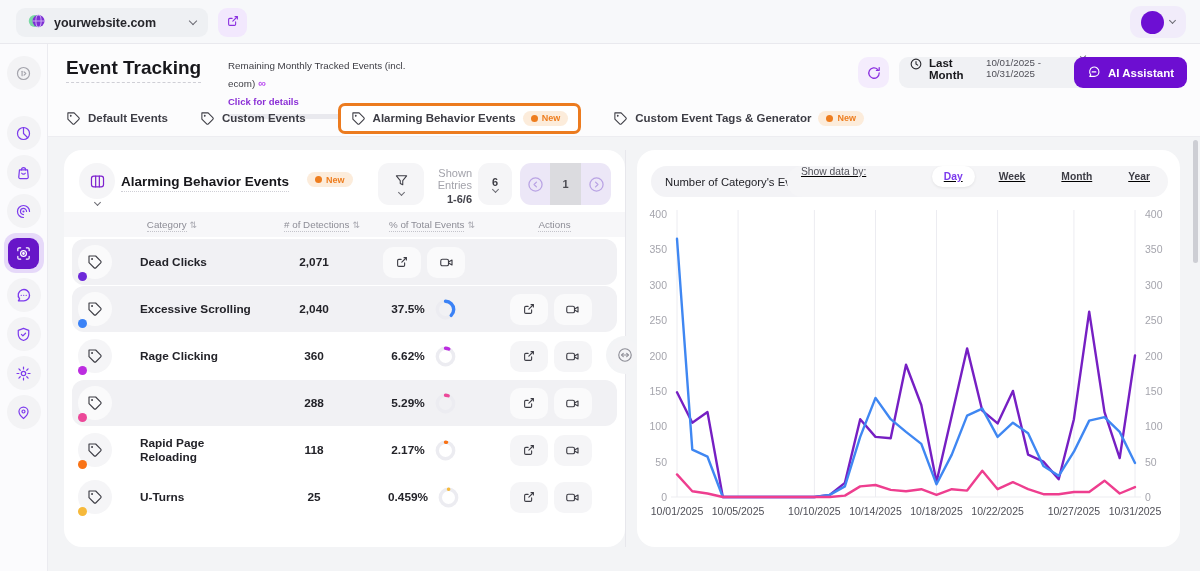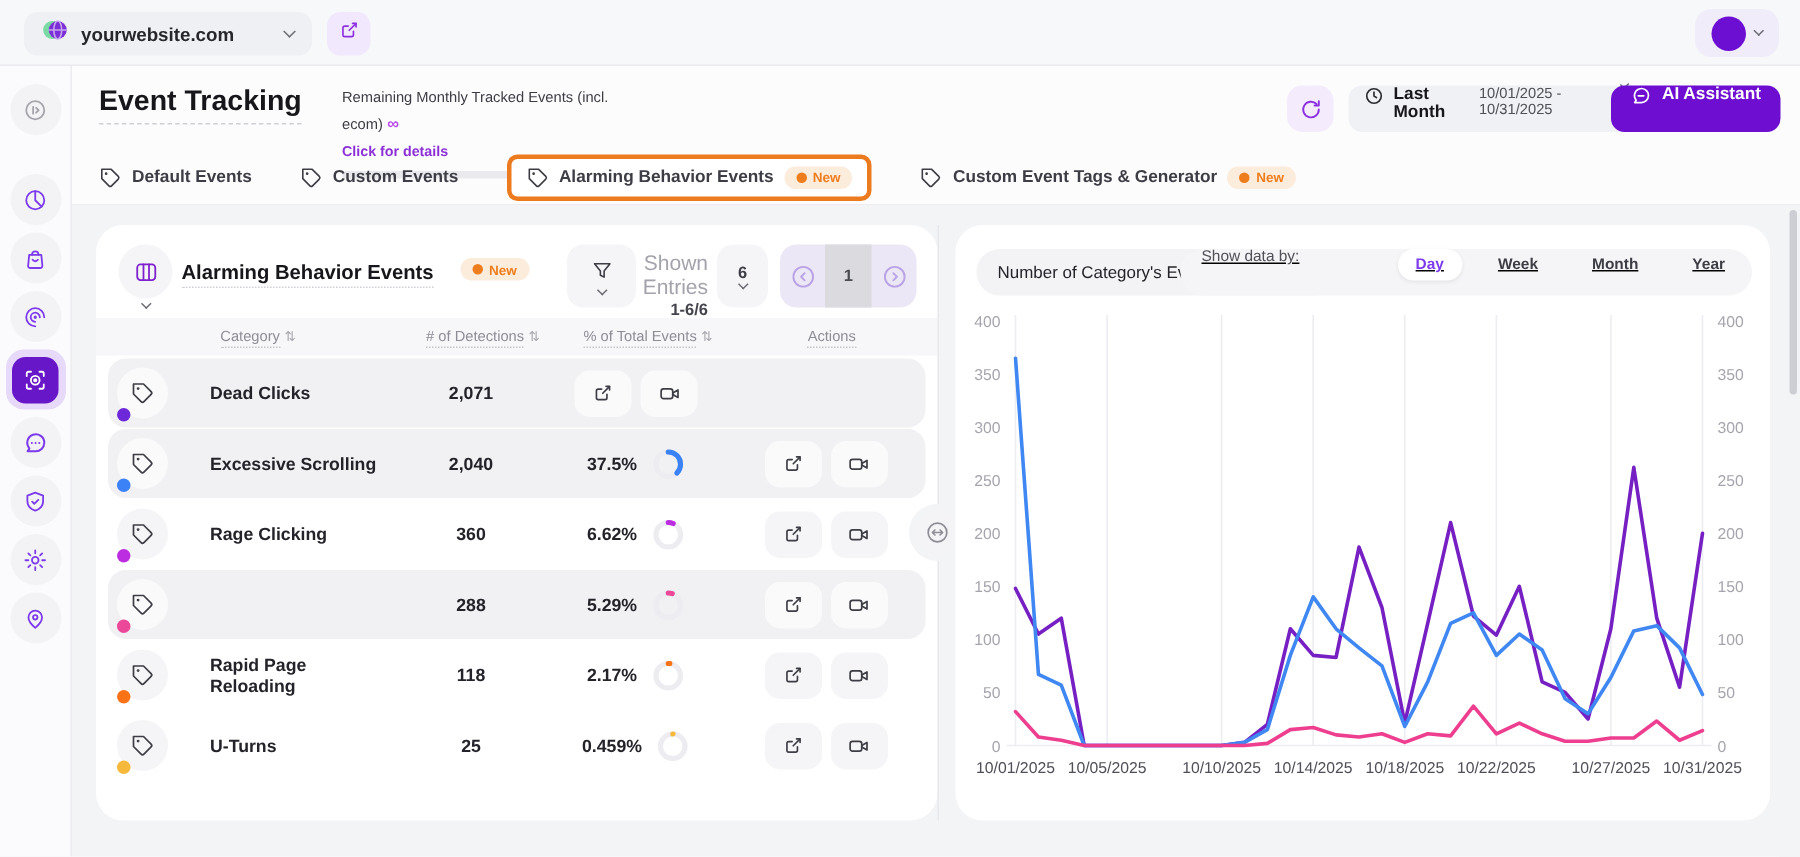--- a/index.html
+++ b/index.html
@@ -29,21 +29,21 @@
   .page-title { position:absolute; left:18px; top:13px; font-size:19px; font-weight:700; color:#17171b; border-bottom:1.5px dashed #cfcfd6; padding-bottom:3px; }
   .remaining { position:absolute; left:180px; top:11px; width:190px; }
   .remaining .lbl { font-size:9.8px; font-weight:400; color:#3c3c43; line-height:1.2; }
   .remaining .inf { color:#b94af0; font-size:11px; font-weight:700; margin-left:3px; }
   .remaining .link { font-size:9.5px; font-weight:700; color:#8b2fd6; cursor:pointer; display:inline-block; margin-top:2px; }
   .remaining .bar { margin-top:5px; width:168px; height:5px; border-radius:3px; background:#e9e9ee; }
   .refresh-btn { position:absolute; left:810px; top:13px; width:31px; height:31px; border-radius:10px; background:#f4ecfd; color:#8b30e0; display:flex; align-items:center; justify-content:center; cursor:pointer; }
   .date-pill { position:absolute; left:851px; top:13px; width:196px; height:31px; border-radius:9px; background:#f0f1f4; display:flex; align-items:flex-start; gap:6px; padding:0 10px; cursor:pointer; color:#2a2a30; }
   .date-pill .period { font-size:11.5px; font-weight:700; color:#17171b; }
   .date-pill .range { font-size:9.8px; color:#4f4f57; }
-  .ai-btn { position:absolute; right:13px; top:13px; height:31px; border-radius:9px; background:#6d0ed1; color:#fff; display:flex; gap:7px; padding:0 13px; font-size:11.5px; font-weight:700; cursor:pointer; }
+  .ai-btn { position:absolute; right:13px; top:13px; height:31px; border-radius:9px; background:#6d0ed1; color:#fff; display:flex; align-items:center; gap:7px; padding:0 13px; font-size:11.5px; font-weight:700; cursor:pointer; }
 
   
   .tabs { position:absolute; left:0; top:56px; width:1152px; height:37px; display:flex; align-items:center; padding-left:18px; gap:32px; border-bottom:1px solid #ededf1; }
   .tab { display:flex; align-items:center; gap:7px; font-size:11.5px; font-weight:700; color:#3d3d45; cursor:pointer; white-space:nowrap; }
   .tab .ticon { color:#3d3d45; display:flex; }
   .tab-highlight { border:3px solid #ec7b1f; border-radius:7px; padding:5px 10px; background:#fff; display:flex; }
   .badge-new { display:inline-flex; align-items:center; gap:4px; background:#fcecdb; color:#ee7d1e; font-size:9px; font-weight:700; border-radius:9px; padding:2.5px 8px; }
   .badge-new .dot { width:7px; height:7px; border-radius:50%; background:#ee7d1e; }
 
   
@@ -54,21 +54,21 @@
   .vdivider { position:absolute; left:577px; top:13px; width:1px; height:397px; background:#e7e7ec; }
   .resize-handle { position:absolute; left:562px; top:203px; width:30px; height:30px; border-radius:50%; background:#f4f4f6; color:#8d8d96; display:flex; align-items:center; justify-content:center; cursor:pointer; box-shadow:0 0 0 4px #f3f4f6; }
 
   
   .lp-iconbtn { position:absolute; left:14px; top:13px; width:38px; height:44px; display:flex; flex-direction:column; align-items:center; cursor:pointer; }
   .lp-iconbtn .circ { width:36px; height:36px; border-radius:50%; background:#f5f5f7; color:#7e22ce; display:flex; align-items:center; justify-content:center; }
   .lp-title { position:absolute; left:57px; top:24px; font-size:13.5px; font-weight:700; color:#17171b; border-bottom:1.5px dotted #cfcfd6; padding-bottom:2px; }
   .lp-badge { position:absolute; left:243px; top:22px; }
   .filter-btn { position:absolute; left:314px; top:13px; width:46px; height:42px; border-radius:11px; background:#f5f5f7; color:#3d3d45; display:flex; flex-direction:column; align-items:center; justify-content:center; gap:1px; cursor:pointer; }
   .shown { position:absolute; left:352px; top:17px; width:56px; text-align:right; }
-  .shown .l1 { font-size:14px; color:#a3a3ab; }
+  .shown .l1 { font-size:11px; color:#a3a3ab; }
   .shown .l2 { font-size:11px; color:#44444c; margin-top:2px; font-weight:600;}
   .size-chip { position:absolute; left:414px; top:13px; width:34px; height:42px; border-radius:11px; background:#f5f5f7; display:flex; flex-direction:column; align-items:center; justify-content:center; gap:2px; font-size:11px; font-weight:700; color:#3d3d45; cursor:pointer; }
   .pager { position:absolute; left:456px; top:13px; width:91px; height:42px; border-radius:11px; background:#ece7f7; display:flex; align-items:center; }
   .pager .arrow { width:30px; display:flex; align-items:center; justify-content:center; color:#b9a3e4; cursor:pointer; }
   .pager .pnum { width:31px; height:42px; background:#dbdbdf; color:#4b4b52; font-size:11px; font-weight:700; display:flex; align-items:center; justify-content:center; cursor:pointer; }
 
   
   .t-head { position:absolute; left:0; top:62px; width:561px; height:25px; background:#f7f7f9; display:grid; grid-template-columns:200px 100px 120px 1fr; align-items:center; padding:0 8px; }
   .t-head .hc { font-size:9.8px; color:#8d8d96; text-align:center; }
   .t-head .hc span.u { border-bottom:1px dotted #c4c4cb; padding-bottom:1px; }

